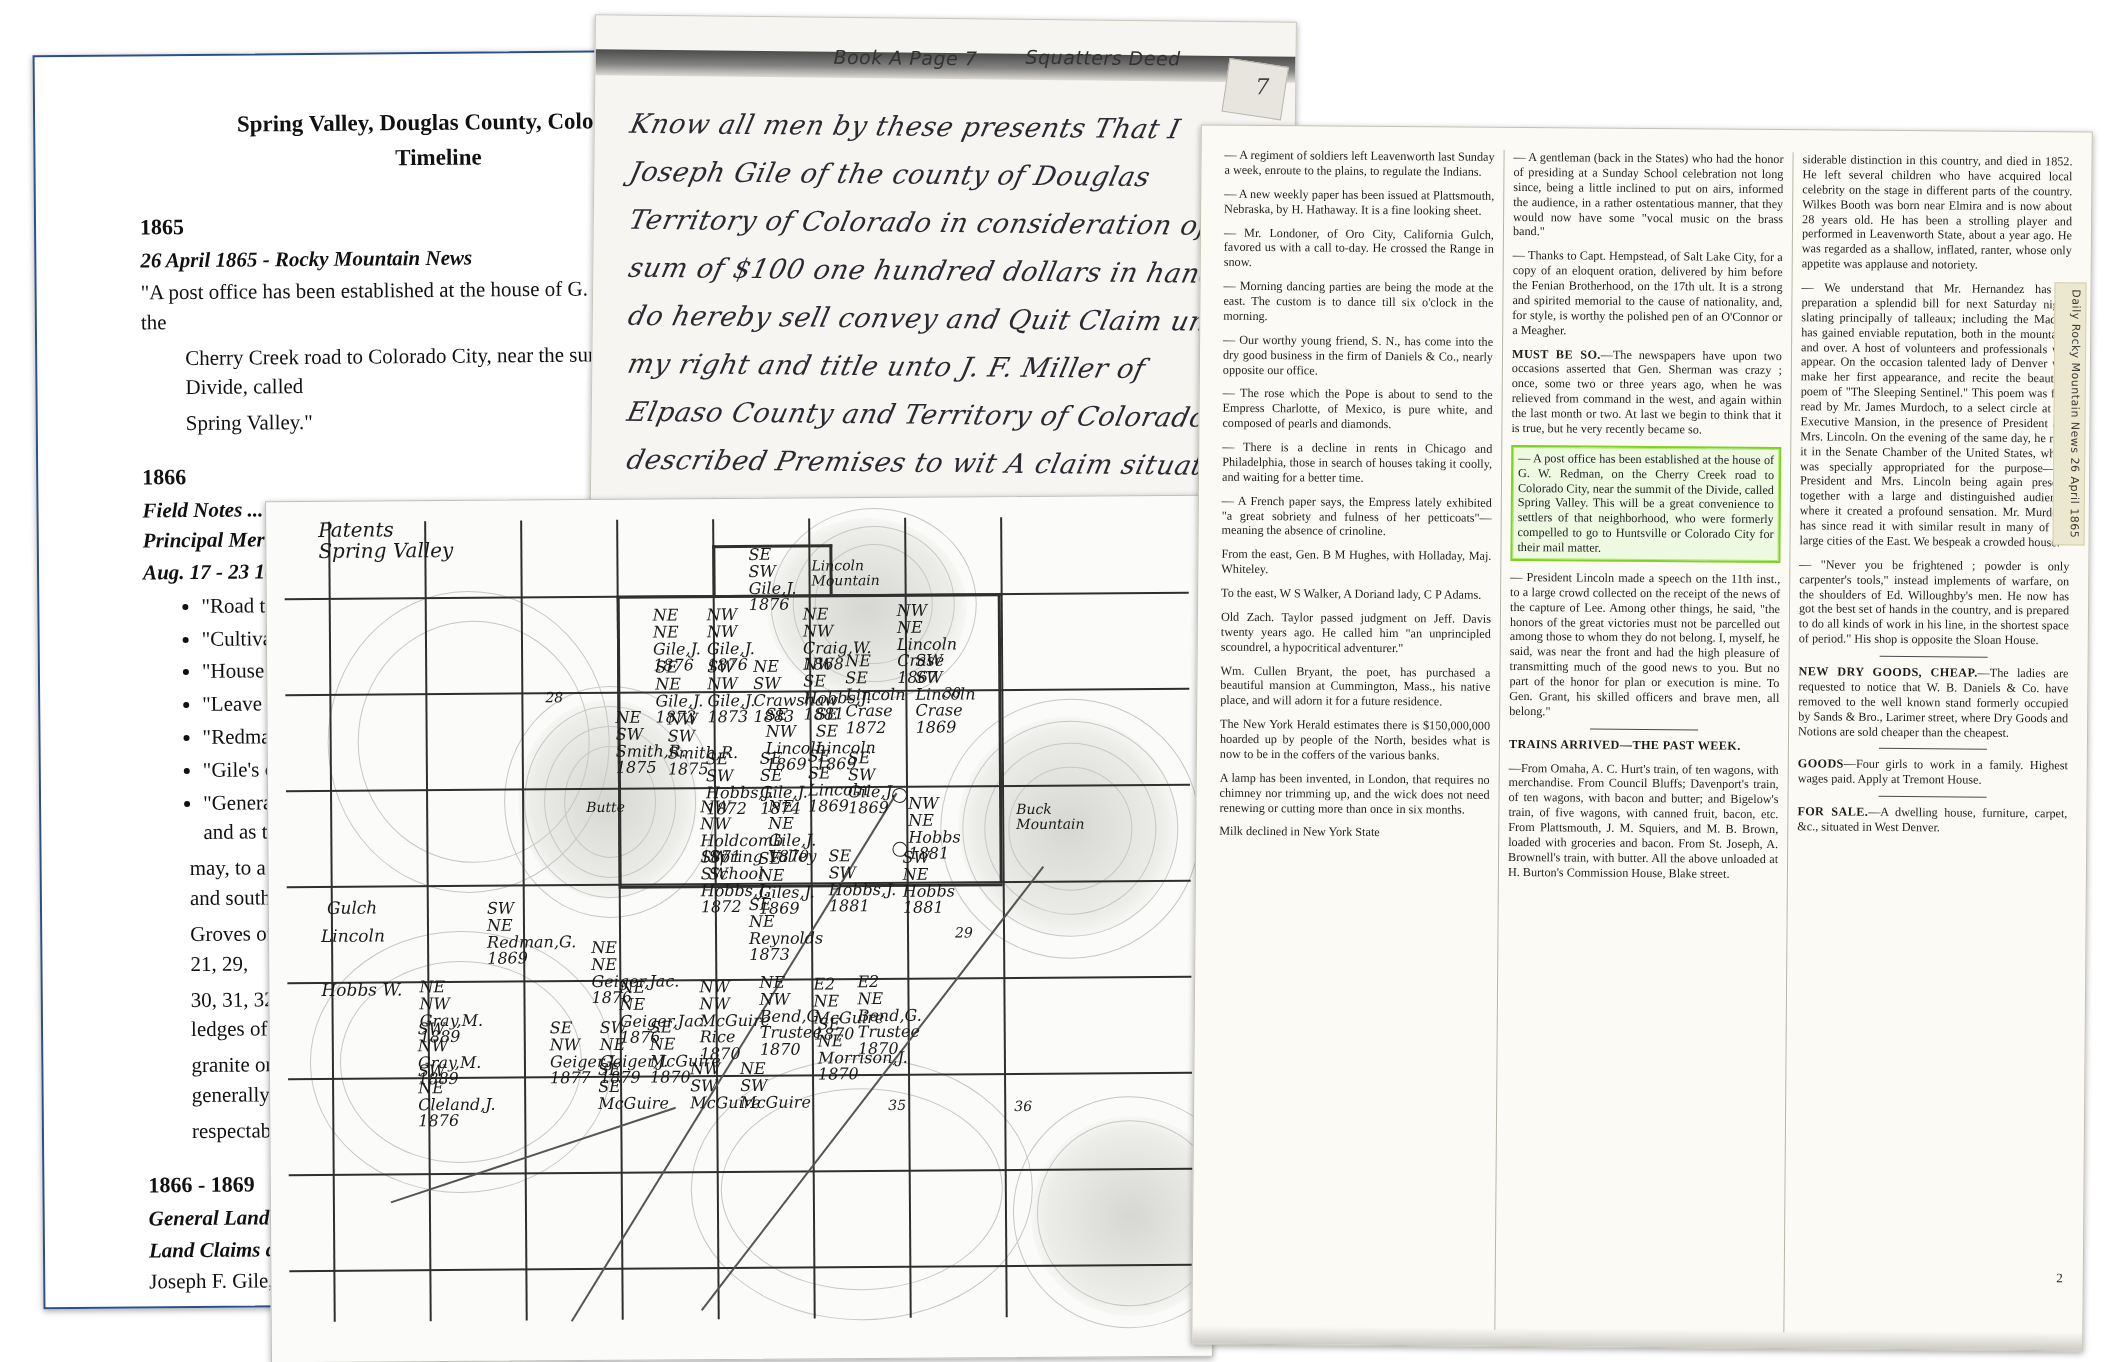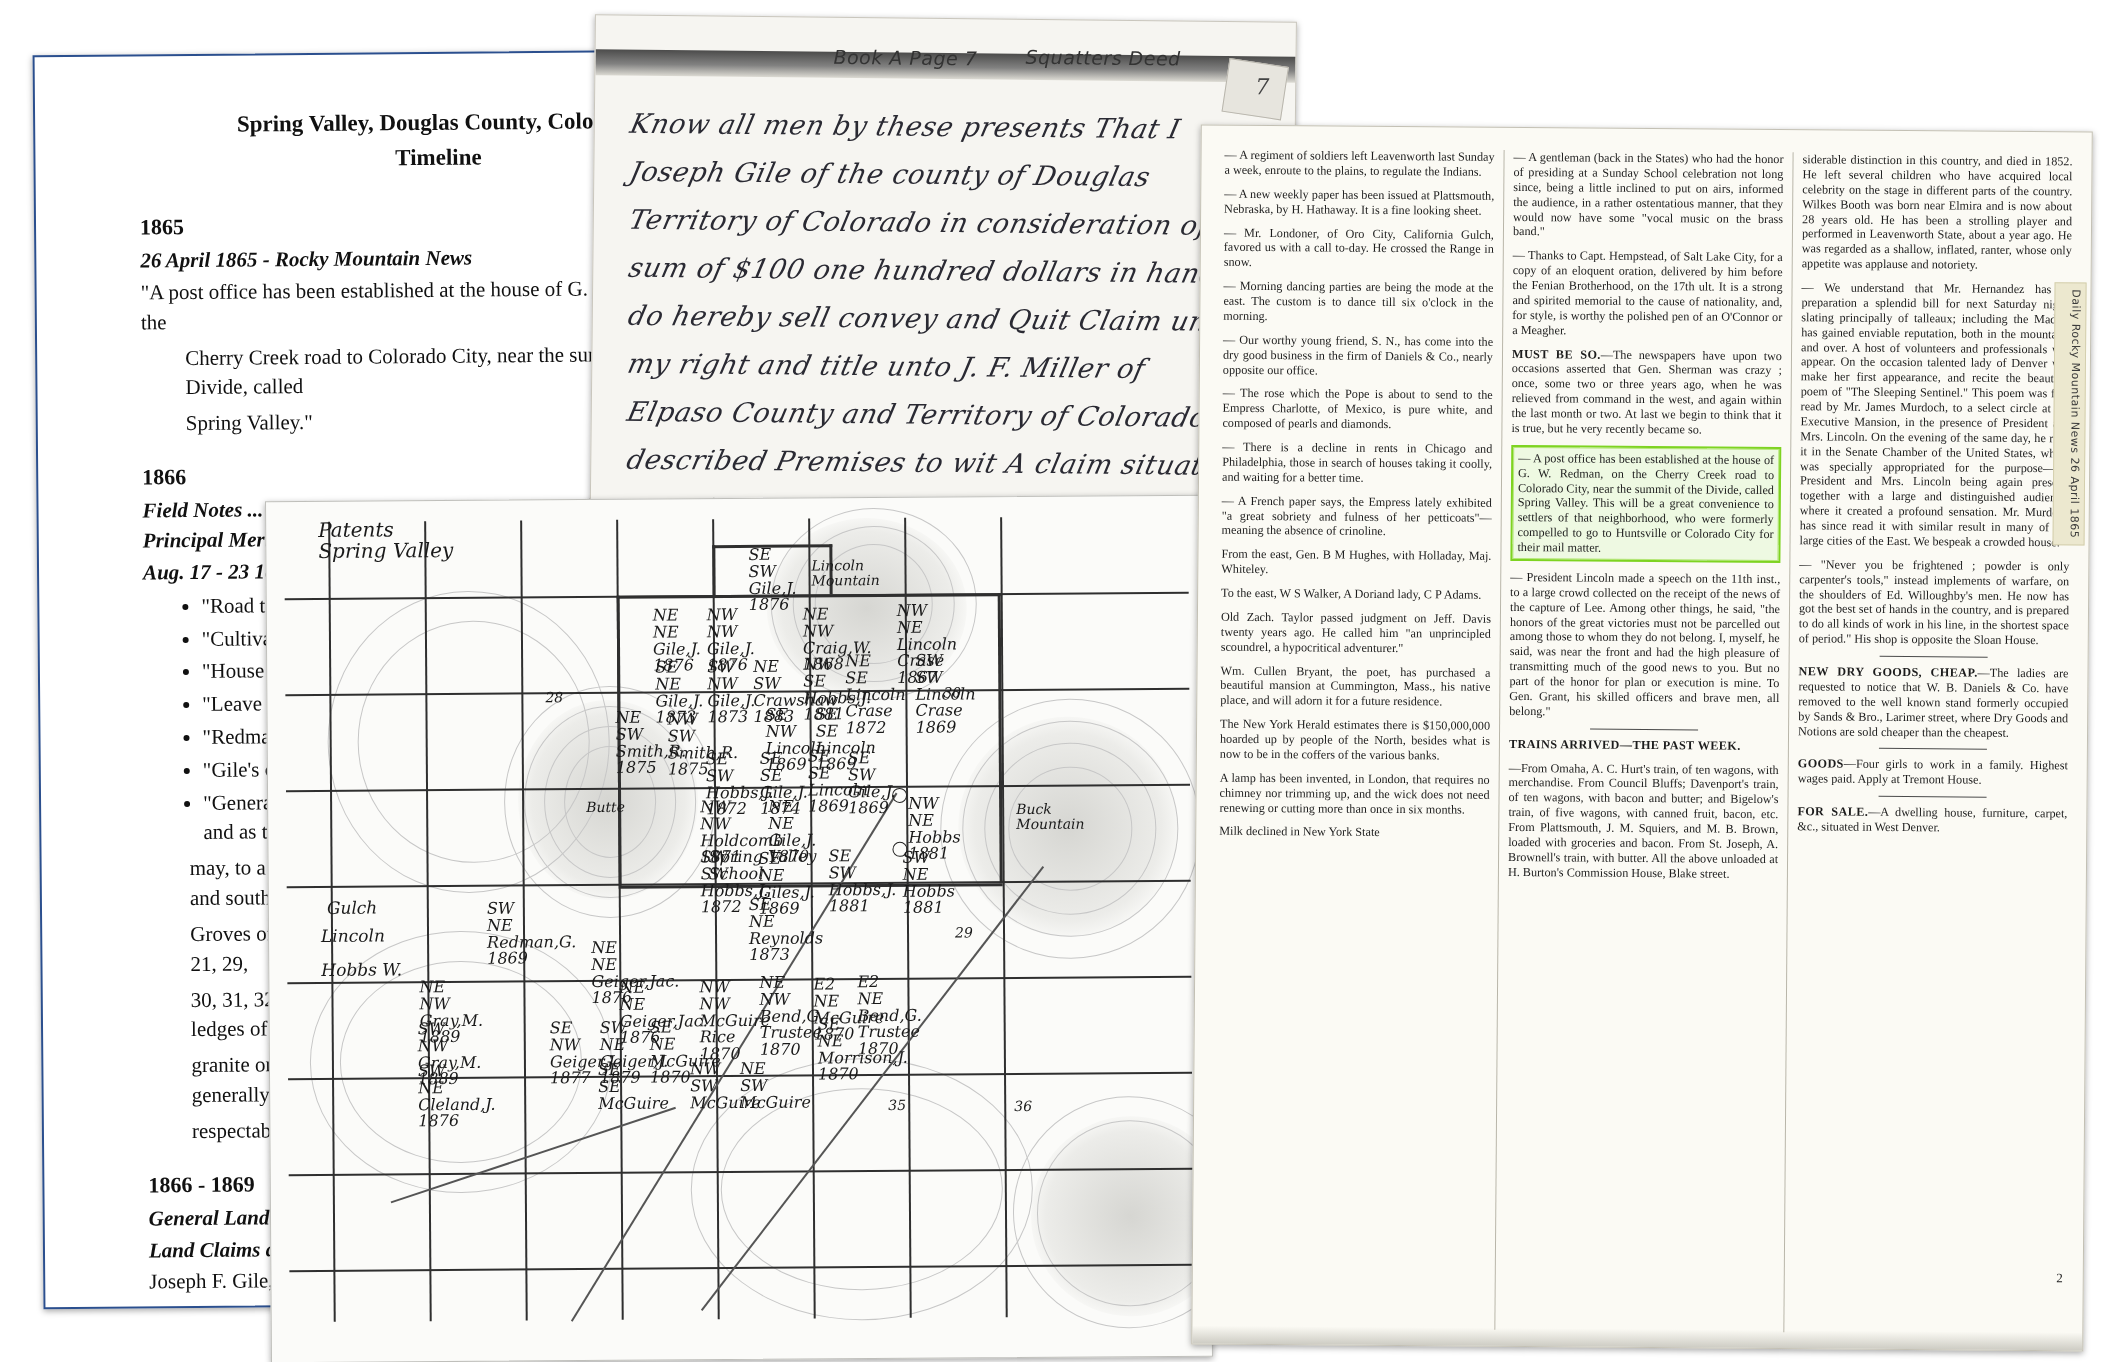--- a/index.html
+++ b/index.html
@@ -412,21 +412,21 @@
 
       <div class="map-label med" style="left:545px;top:60px;">Lincoln
 Mountain</div>
       <div class="map-label med" style="left:748px;top:305px;">Buck
 Mountain</div>
       <div class="map-label med" style="left:318px;top:300px;">Butte</div>
       <div class="map-label" style="left:440px;top:350px;">Spring Valley
 School</div>
       <div class="map-label big" style="left:58px;top:398px;">Gulch</div>
       <div class="map-label big" style="left:52px;top:426px;">Lincoln</div>
-      <div class="map-label big" style="left:52px;top:460px;">Hobbs W.</div>
+      <div class="map-label big" style="left:52px;top:480px;">Hobbs W.</div>
 
       <div class="map-label med" style="left:278px;top:190px;">28</div>
       <div class="map-label med" style="left:676px;top:188px;">30</div>
       <div class="map-label med" style="left:686px;top:428px;">29</div>
       <div class="map-label med" style="left:618px;top:600px;">35</div>
       <div class="map-label med" style="left:744px;top:602px;">36</div>
 
       <div class="map-label" style="left:482px;top:48px;">SE
 SW
 Gile,J.

